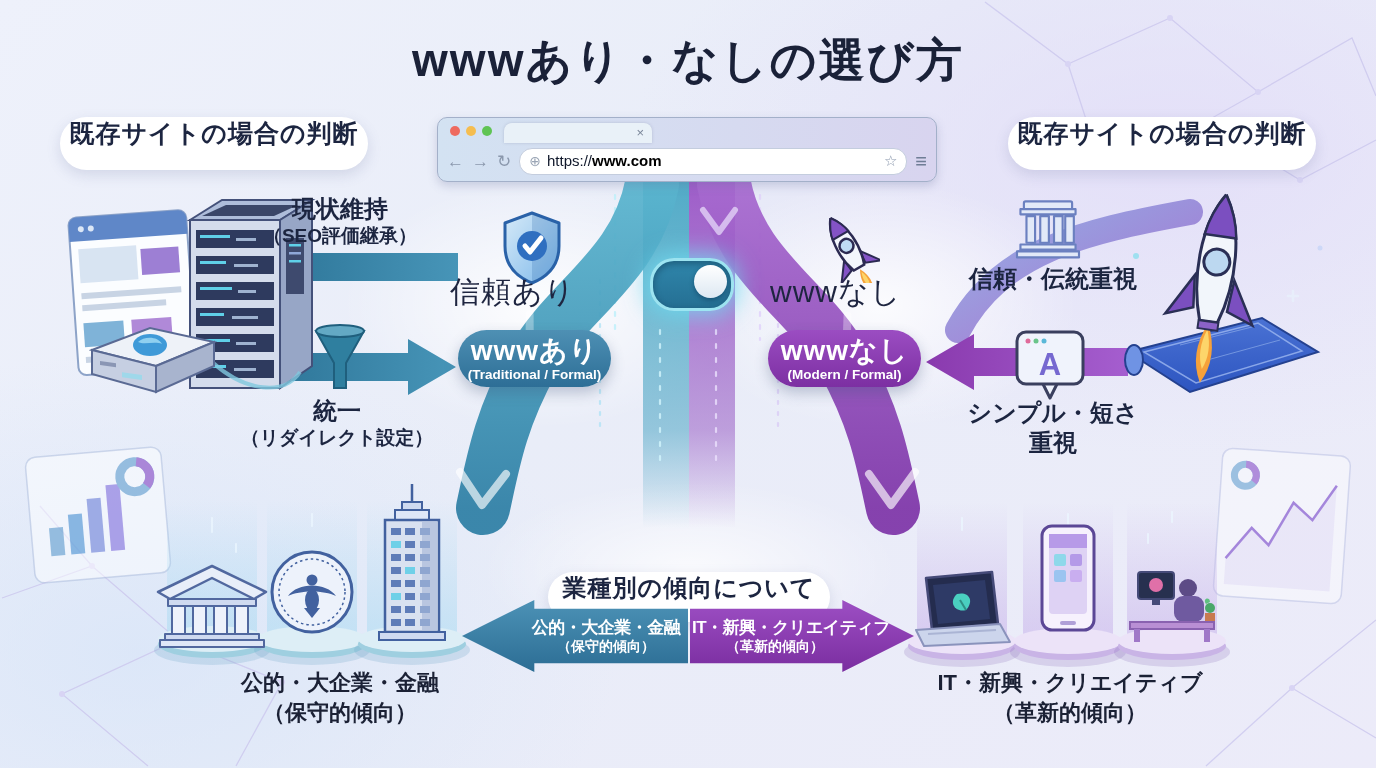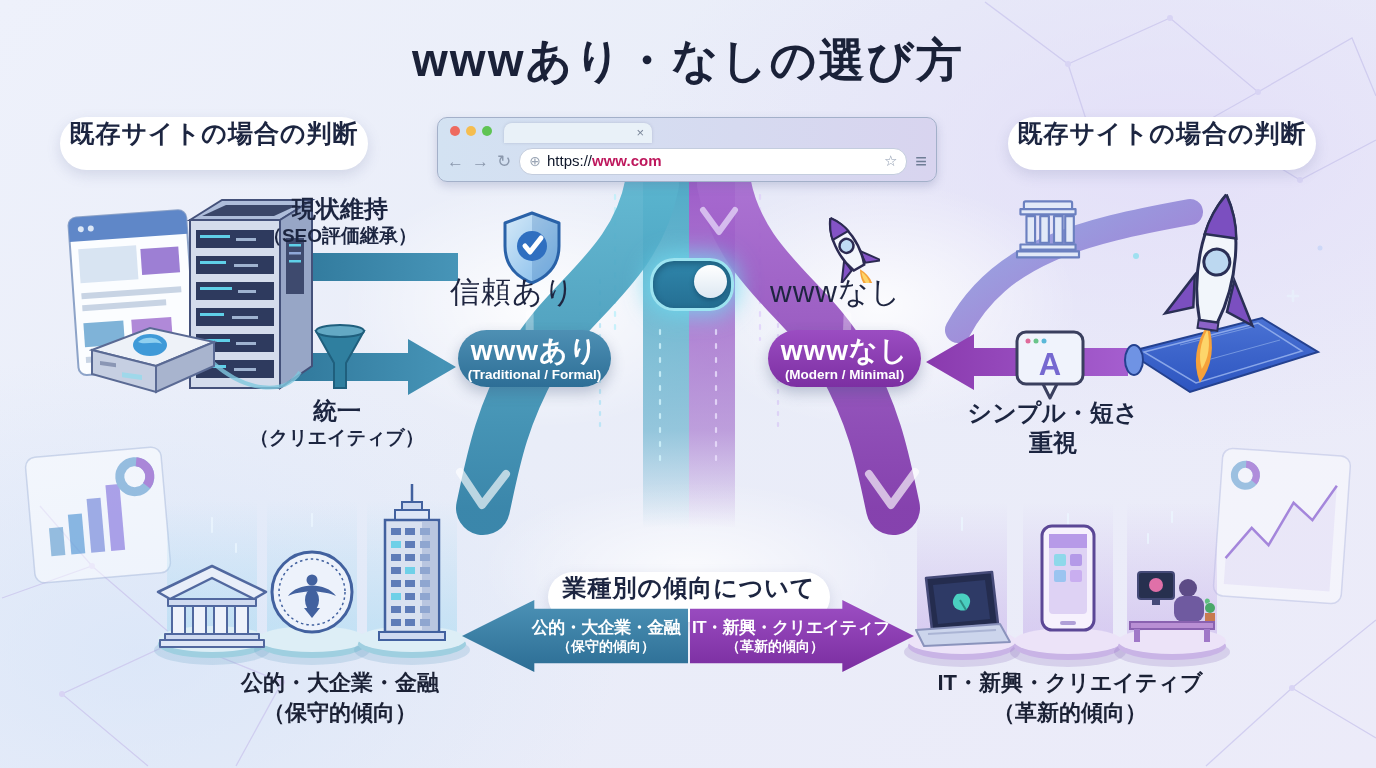--- a/index.html
+++ b/index.html
@@ -24,21 +24,21 @@
   .dot{position:absolute;top:8px;width:10px;height:10px;border-radius:50%;}
   .b-tab{position:absolute;left:66px;top:5px;width:148px;height:20px;background:#e9f1f8;
     border-radius:8px 8px 0 0;box-shadow:0 0 3px rgba(120,130,160,.35);}
   .tab-x{position:absolute;right:8px;top:1px;font-size:13px;color:#7a8699;line-height:18px;}
   .b-nav{position:relative;height:36px;display:flex;align-items:center;padding:0 9px;gap:8px;}
   .nav-ico{color:#8b98ad;font-size:17px;line-height:1;}
   .url-bar{flex:1;height:25px;background:#fff;border:1px solid #c4cdde;border-radius:13px;
     display:flex;align-items:center;padding:0 9px;gap:6px;}
   .globe{color:#9aa5b5;font-size:14px;}
   .scheme{color:#0f172a;font-size:15px;}
-  .host{color:#be185d;font-size:15px;font-weight:700;}
+  .host{color:#000000;font-size:15px;font-weight:700;}
   .star{margin-left:auto;color:#8b98ad;font-size:15px;}
   .menu{color:#6f7d96;font-size:20px;font-weight:700;}
   
   .big-label{font-size:30px;font-weight:400;color:#1e2540;letter-spacing:1px;}
   .pill{border-radius:30px;display:flex;flex-direction:column;align-items:center;justify-content:center;
     color:#fff;box-shadow:0 6px 14px rgba(60,80,120,.3);line-height:1.2;}
   .pill .p1{font-size:28px;font-weight:800;letter-spacing:1px;}
   .pill .p2{font-size:13.5px;font-weight:700;}
   .pill-teal{background:linear-gradient(180deg,#4e90b4,#2d6e96);}
   .pill-purple{background:linear-gradient(180deg,#9b4dc2,#7c2fa2);}
@@ -473,46 +473,49 @@
   <div class="abs toggle">
     <div class="knob"></div>
   </div>
 
   <div class="abs pill pill-teal" style="left:458px;top:330px;width:153px;height:57px;">
     <span class="p1">wwwあり</span>
     <span class="p2">(Traditional / Formal)</span>
   </div>
   <div class="abs pill pill-purple" style="left:768px;top:330px;width:153px;height:57px;">
     <span class="p1">wwwなし</span>
-    <span class="p2">(Modern / Minimal)</span>
+    <span class="p2">(Modern / Formal)</span>
   </div>
 
   <div class="abs anno" style="left:240px;top:194px;width:200px;">
     <span class="l1">現状維持</span>
     <span class="l2">（SEO評価継承）</span>
   </div>
   <div class="abs anno" style="left:237px;top:396px;width:200px;">
     <span class="l1">統一</span>
-    <span class="l2">（クリエイティブ）</span>
+    <span class="l2">（リダイレクト設定）</span>
   </div>
 
   <div class="abs" style="left:1015px;top:198px;">
     <svg width="66" height="62" viewBox="0 0 76 72">
       <g fill="#e2e9f8" stroke="#6b80c0" stroke-width="2.5" stroke-linejoin="round">
         <rect x="10" y="4" width="56" height="9" rx="2"></rect>
         <rect x="6" y="13" width="64" height="6"></rect>
         <rect x="13" y="21" width="10" height="31"></rect>
         <rect x="29" y="21" width="10" height="31"></rect>
         <rect x="45" y="21" width="10" height="31"></rect>
         <rect x="58" y="21" width="10" height="31"></rect>
         <rect x="6" y="54" width="64" height="6"></rect>
         <rect x="2" y="62" width="72" height="7"></rect>
       </g>
     </svg>
   </div>
+  <div class="abs anno" style="left:965px;top:264px;width:176px;">
+    <span class="l1">信頼・伝統重視</span>
+  </div>
   <div class="abs" style="left:1014px;top:326px;">
     <svg width="72" height="76" viewBox="0 0 72 76">
       <path d="M27,54 L36,72 L45,54 Z" fill="#f0f3fc" stroke="#3a3f5e" stroke-width="3" stroke-linejoin="round"></path>
       <rect x="3" y="6" width="66" height="52" rx="9" fill="#f0f3fc" stroke="#3a3f5e" stroke-width="3"></rect>
       <circle cx="14" cy="15" r="2.5" fill="#e06a9a"></circle>
         <circle cx="22" cy="15" r="2.5" fill="#6ac48a"></circle>
         <circle cx="30" cy="15" r="2.5" fill="#5ab8d8"></circle>
       <text x="36" y="49" text-anchor="middle" font-size="31" font-weight="bold" fill="#7668d0" font-family="Liberation Sans, DejaVu Sans, sans-serif">A</text>
     </svg>
   </div>

